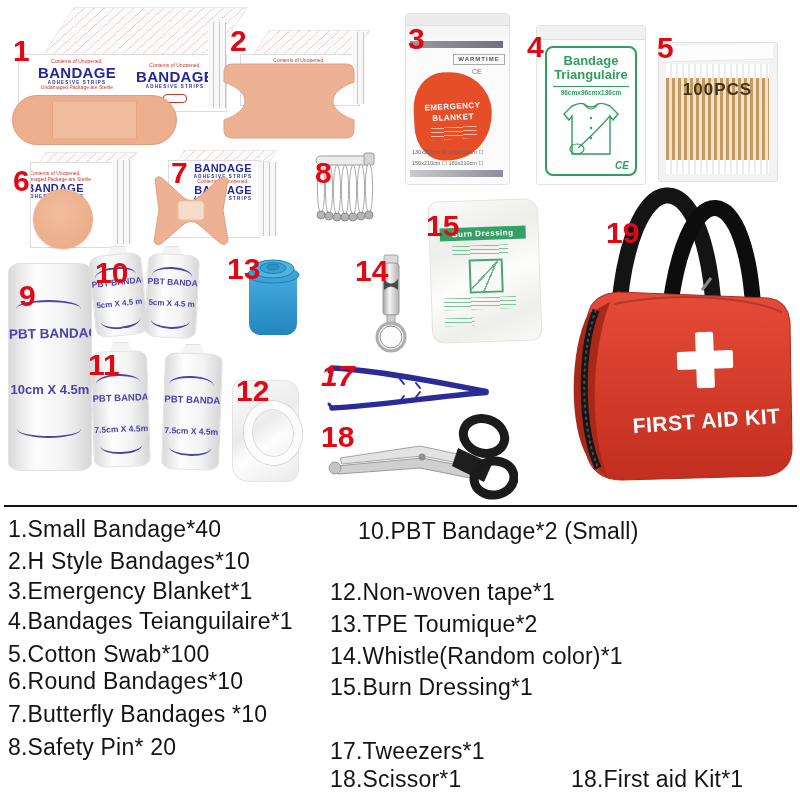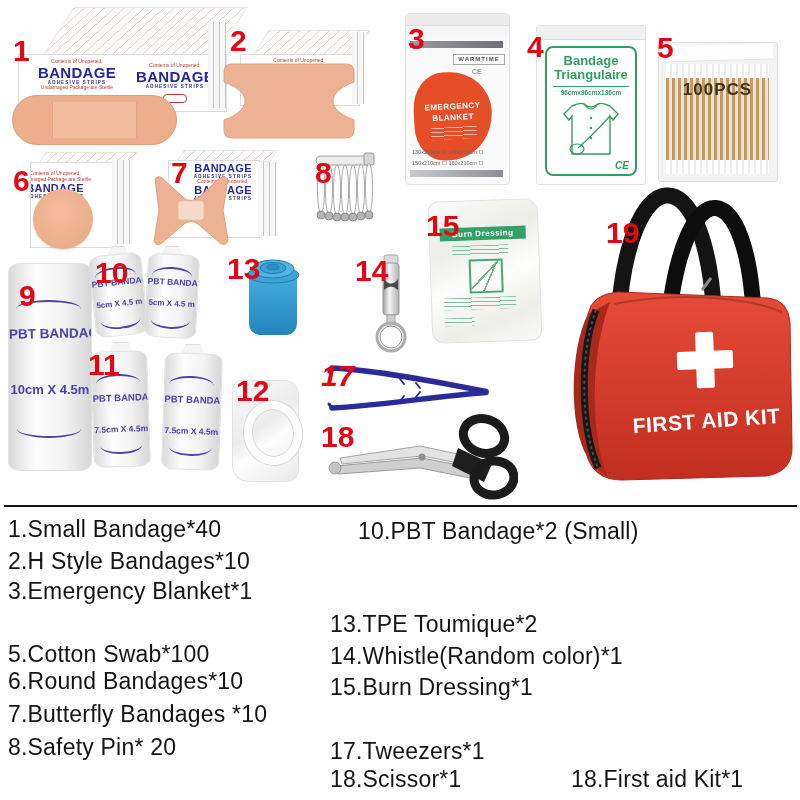--- a/index.html
+++ b/index.html
@@ -306,26 +306,28 @@
   <div class="mk" style="left:426px;top:211px;">15</div>
   <div class="mk" style="left:321px;top:361px;font-style:italic;">17</div>
   <div class="mk" style="left:321px;top:422px;">18</div>
   <div class="mk" style="left:606px;top:218px;">19</div>
 
   <div class="abs" style="left:4px;top:505px;width:793px;height:2px;background:#141414;"></div>
 
   <div class="list" style="left:8px;top:516px;">1.Small Bandage*40</div>
   <div class="list" style="left:8px;top:548px;">2.H Style Bandages*10</div>
   <div class="list" style="left:8px;top:578px;">3.Emergency Blanket*1</div>
+  <div class="list" style="left:8px;top:608px;">4.Bandages Teianguilaire*1</div>
   <div class="list" style="left:8px;top:641px;">5.Cotton Swab*100</div>
   <div class="list" style="left:8px;top:668px;">6.Round Bandages*10</div>
   <div class="list" style="left:8px;top:701px;">7.Butterfly Bandages *10</div>
   <div class="list" style="left:8px;top:734px;">8.Safety Pin* 20</div>
 
   <div class="list" style="left:330px;top:518px;margin-left:28px;">10.PBT Bandage*2 (Small)</div>
+  <div class="list" style="left:330px;top:579px;">12.Non-woven tape*1</div>
   <div class="list" style="left:330px;top:611px;">13.TPE Toumique*2</div>
   <div class="list" style="left:330px;top:643px;">14.Whistle(Random color)*1</div>
   <div class="list" style="left:330px;top:674px;">15.Burn Dressing*1</div>
   <div class="list" style="left:330px;top:738px;">17.Tweezers*1</div>
   <div class="list" style="left:330px;top:766px;">18.Scissor*1</div>
   <div class="list" style="left:571px;top:766px;">18.First aid Kit*1</div>
 
 </div>
 
 </body></html>

